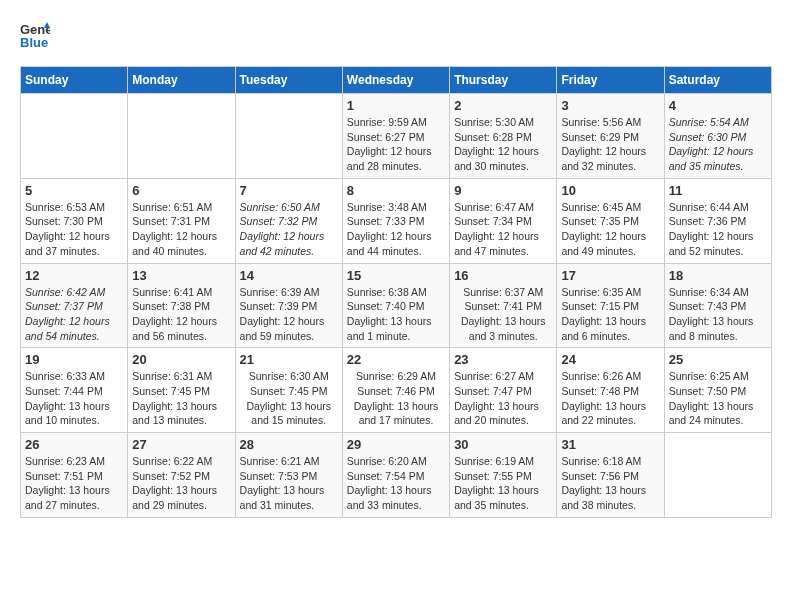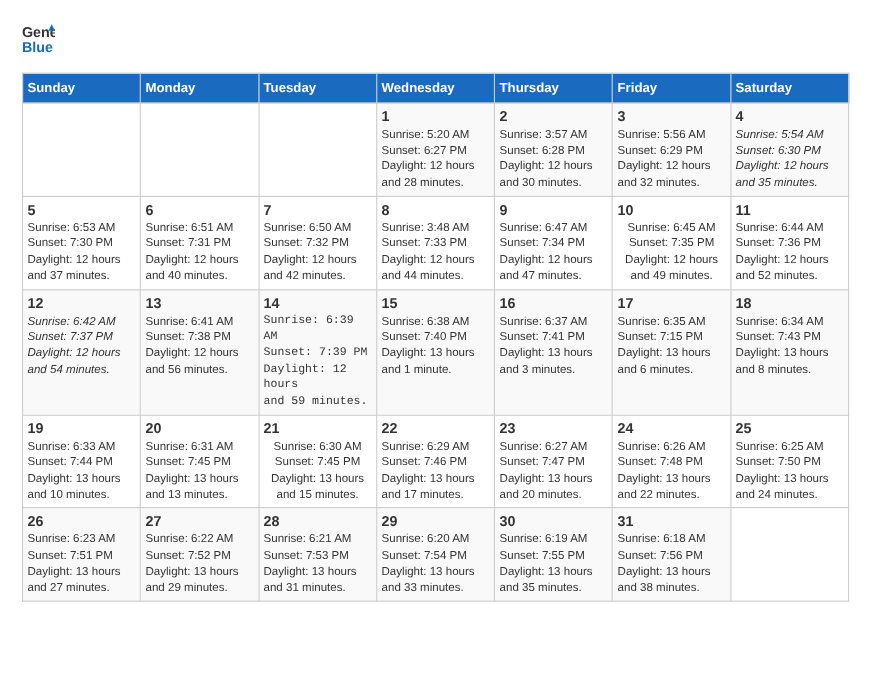--- a/index.html
+++ b/index.html
@@ -112,28 +112,28 @@
         <th>Saturday</th>
       </tr>
   </thead>
   <tbody id="calendar-body">
   <tr>
         <td class="empty"></td>
         <td class="empty"></td>
         <td class="empty"></td>
         <td>
           <span class="day-num">1</span>
-          <div class="day-info" style="white-space: pre-line;">Sunrise: 5:20 AM
+          <div class="day-info" style="white-space: pre-line;">Sunrise: 9:59 AM
 Sunset: 6:27 PM
 Daylight: 12 hours
 and 28 minutes.</div>
         </td>
         <td>
           <span class="day-num">2</span>
-          <div class="day-info" style="white-space: pre-line;">Sunrise: 3:57 AM
+          <div class="day-info" style="white-space: pre-line;">Sunrise: 5:30 AM
 Sunset: 6:28 PM
 Daylight: 12 hours
 and 30 minutes.</div>
         </td>
         <td>
           <span class="day-num">3</span>
           <div class="day-info" style="white-space: pre-line;">Sunrise: 5:56 AM
 Sunset: 6:29 PM
 Daylight: 12 hours
 and 32 minutes.</div>
@@ -156,42 +156,42 @@
         </td>
         <td>
           <span class="day-num">6</span>
           <div class="day-info" style="white-space: pre-line;">Sunrise: 6:51 AM
 Sunset: 7:31 PM
 Daylight: 12 hours
 and 40 minutes.</div>
         </td>
         <td>
           <span class="day-num">7</span>
-          <div class="day-info" style="white-space: pre-line;">Sunrise: 6:50 AM
+          <div class="day-info" style="white-space: pre-line; font-style: italic;">Sunrise: 6:50 AM
 Sunset: 7:32 PM
 Daylight: 12 hours
 and 42 minutes.</div>
         </td>
         <td>
           <span class="day-num">8</span>
           <div class="day-info" style="white-space: pre-line;">Sunrise: 3:48 AM
 Sunset: 7:33 PM
 Daylight: 12 hours
 and 44 minutes.</div>
         </td>
         <td>
           <span class="day-num">9</span>
           <div class="day-info" style="white-space: pre-line;">Sunrise: 6:47 AM
 Sunset: 7:34 PM
 Daylight: 12 hours
 and 47 minutes.</div>
         </td>
         <td>
           <span class="day-num">10</span>
-          <div class="day-info" style="white-space: pre-line; text-align: center;">Sunrise: 6:45 AM
+          <div class="day-info" style="white-space: pre-line;">Sunrise: 6:45 AM
 Sunset: 7:35 PM
 Daylight: 12 hours
 and 49 minutes.</div>
         </td>
         <td>
           <span class="day-num">11</span>
           <div class="day-info" style="white-space: pre-line;">Sunrise: 6:44 AM
 Sunset: 7:36 PM
 Daylight: 12 hours
 and 52 minutes.</div>
@@ -207,35 +207,35 @@
         </td>
         <td>
           <span class="day-num">13</span>
           <div class="day-info" style="white-space: pre-line;">Sunrise: 6:41 AM
 Sunset: 7:38 PM
 Daylight: 12 hours
 and 56 minutes.</div>
         </td>
         <td>
           <span class="day-num">14</span>
-          <div class="day-info" style="white-space: pre-line; font-family: Liberation Mono, monospace;">Sunrise: 6:39 AM
+          <div class="day-info" style="white-space: pre-line;">Sunrise: 6:39 AM
 Sunset: 7:39 PM
 Daylight: 12 hours
 and 59 minutes.</div>
         </td>
         <td>
           <span class="day-num">15</span>
           <div class="day-info" style="white-space: pre-line;">Sunrise: 6:38 AM
 Sunset: 7:40 PM
 Daylight: 13 hours
 and 1 minute.</div>
         </td>
         <td>
           <span class="day-num">16</span>
-          <div class="day-info" style="white-space: pre-line;">Sunrise: 6:37 AM
+          <div class="day-info" style="white-space: pre-line; text-align: center;">Sunrise: 6:37 AM
 Sunset: 7:41 PM
 Daylight: 13 hours
 and 3 minutes.</div>
         </td>
         <td>
           <span class="day-num">17</span>
           <div class="day-info" style="white-space: pre-line;">Sunrise: 6:35 AM
 Sunset: 7:15 PM
 Daylight: 13 hours
 and 6 minutes.</div>
@@ -265,21 +265,21 @@
         </td>
         <td>
           <span class="day-num">21</span>
           <div class="day-info" style="white-space: pre-line; text-align: center;">Sunrise: 6:30 AM
 Sunset: 7:45 PM
 Daylight: 13 hours
 and 15 minutes.</div>
         </td>
         <td>
           <span class="day-num">22</span>
-          <div class="day-info" style="white-space: pre-line;">Sunrise: 6:29 AM
+          <div class="day-info" style="white-space: pre-line; text-align: center;">Sunrise: 6:29 AM
 Sunset: 7:46 PM
 Daylight: 13 hours
 and 17 minutes.</div>
         </td>
         <td>
           <span class="day-num">23</span>
           <div class="day-info" style="white-space: pre-line;">Sunrise: 6:27 AM
 Sunset: 7:47 PM
 Daylight: 13 hours
 and 20 minutes.</div>

